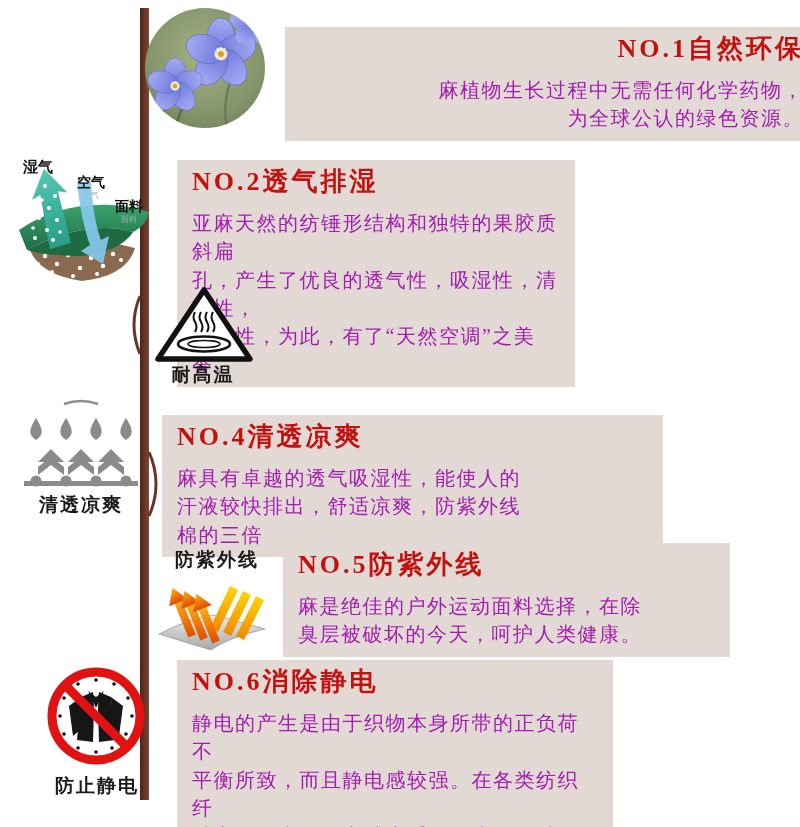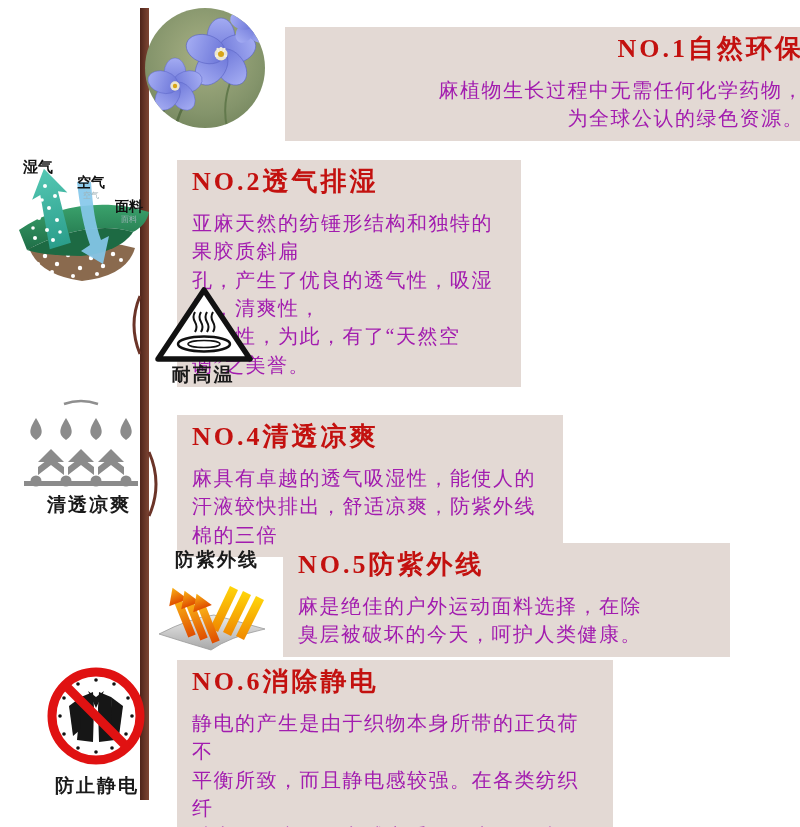--- a/index.html
+++ b/index.html
@@ -6,23 +6,23 @@
   #stage{position:relative;width:800px;height:827px;background:#ffffff;overflow:hidden;
          font-family:"Liberation Serif","DejaVu Serif",serif;}
   .abs{position:absolute;}
   
   .panel{position:absolute;background:#e3d9d4;box-sizing:border-box;padding:7px 14px 8px 15px;}
   .panel .title{margin:0;color:#c3110f;font-weight:bold;font-size:26px;line-height:1.15;
                 letter-spacing:3px;}
   .panel .body{margin-top:12px;color:#a21caf;font-size:20px;line-height:1.42;
                letter-spacing:1.5px;white-space:pre-line;}
   .p1{left:285px;top:27px;width:533px;min-height:101px;text-align:right;}
-  .p2{left:177px;top:160px;width:344px;min-height:117px;}
+  .p2{left:177px;top:160px;width:398px;min-height:117px;}
   .p3{left:285px;top:285px;width:445px;min-height:118px;}
-  .p4{left:177px;top:415px;width:386px;min-height:121px;}
+  .p4{left:162px;top:415px;width:501px;min-height:121px;}
   .p5{left:283px;top:543px;width:447px;min-height:105px;}
   .p6{left:177px;top:660px;width:436px;min-height:138px;}
   
   .icon-label{position:absolute;color:#1a1a1a;font-weight:bold;font-size:19px;
               letter-spacing:2px;text-align:center;font-family:Liberation Mono, monospace;}
   .diag-label{position:absolute;color:#111;font-weight:bold;
               font-family:"Liberation Sans","DejaVu Sans",sans-serif;}
   .diag-label.faint{color:#9fb3b8;font-weight:normal;}
 </style>
 </head>
@@ -234,21 +234,21 @@
         <path d="M0,-16 L13,-3 L-13,-3 Z"></path>
           <path d="M-13,2 L0,-8 L13,2 L13,10 L0,0 L-13,10 Z"></path>
       </g>
       <circle cx="14" cy="83" r="5.5"></circle>
         <circle cx="44" cy="83" r="5.5"></circle>
       <circle cx="74" cy="83" r="5.5"></circle>
         <circle cx="104" cy="83" r="5.5"></circle>
       <rect x="2" y="83" width="114" height="5"></rect>
     </g>
   </svg>
-  <div class="icon-label" style="left:30px;top:492px;width:118px;">清透凉爽</div>
+  <div class="icon-label" style="left:22px;top:492px;width:118px;">清透凉爽</div>
 
   <section class="panel p4">
     <h2 class="title">NO.4清透凉爽</h2>
     <div class="body">麻具有卓越的透气吸湿性，能使人的
 汗液较快排出，舒适凉爽，防紫外线
 棉的三倍</div>
   </section>
 
   <div class="icon-label" style="left:162px;top:547px;width:110px;text-align:center;">防紫外线</div>
   <svg class="abs" style="left:156px;top:572px;" width="112" height="84" viewBox="0 0 112 84">

